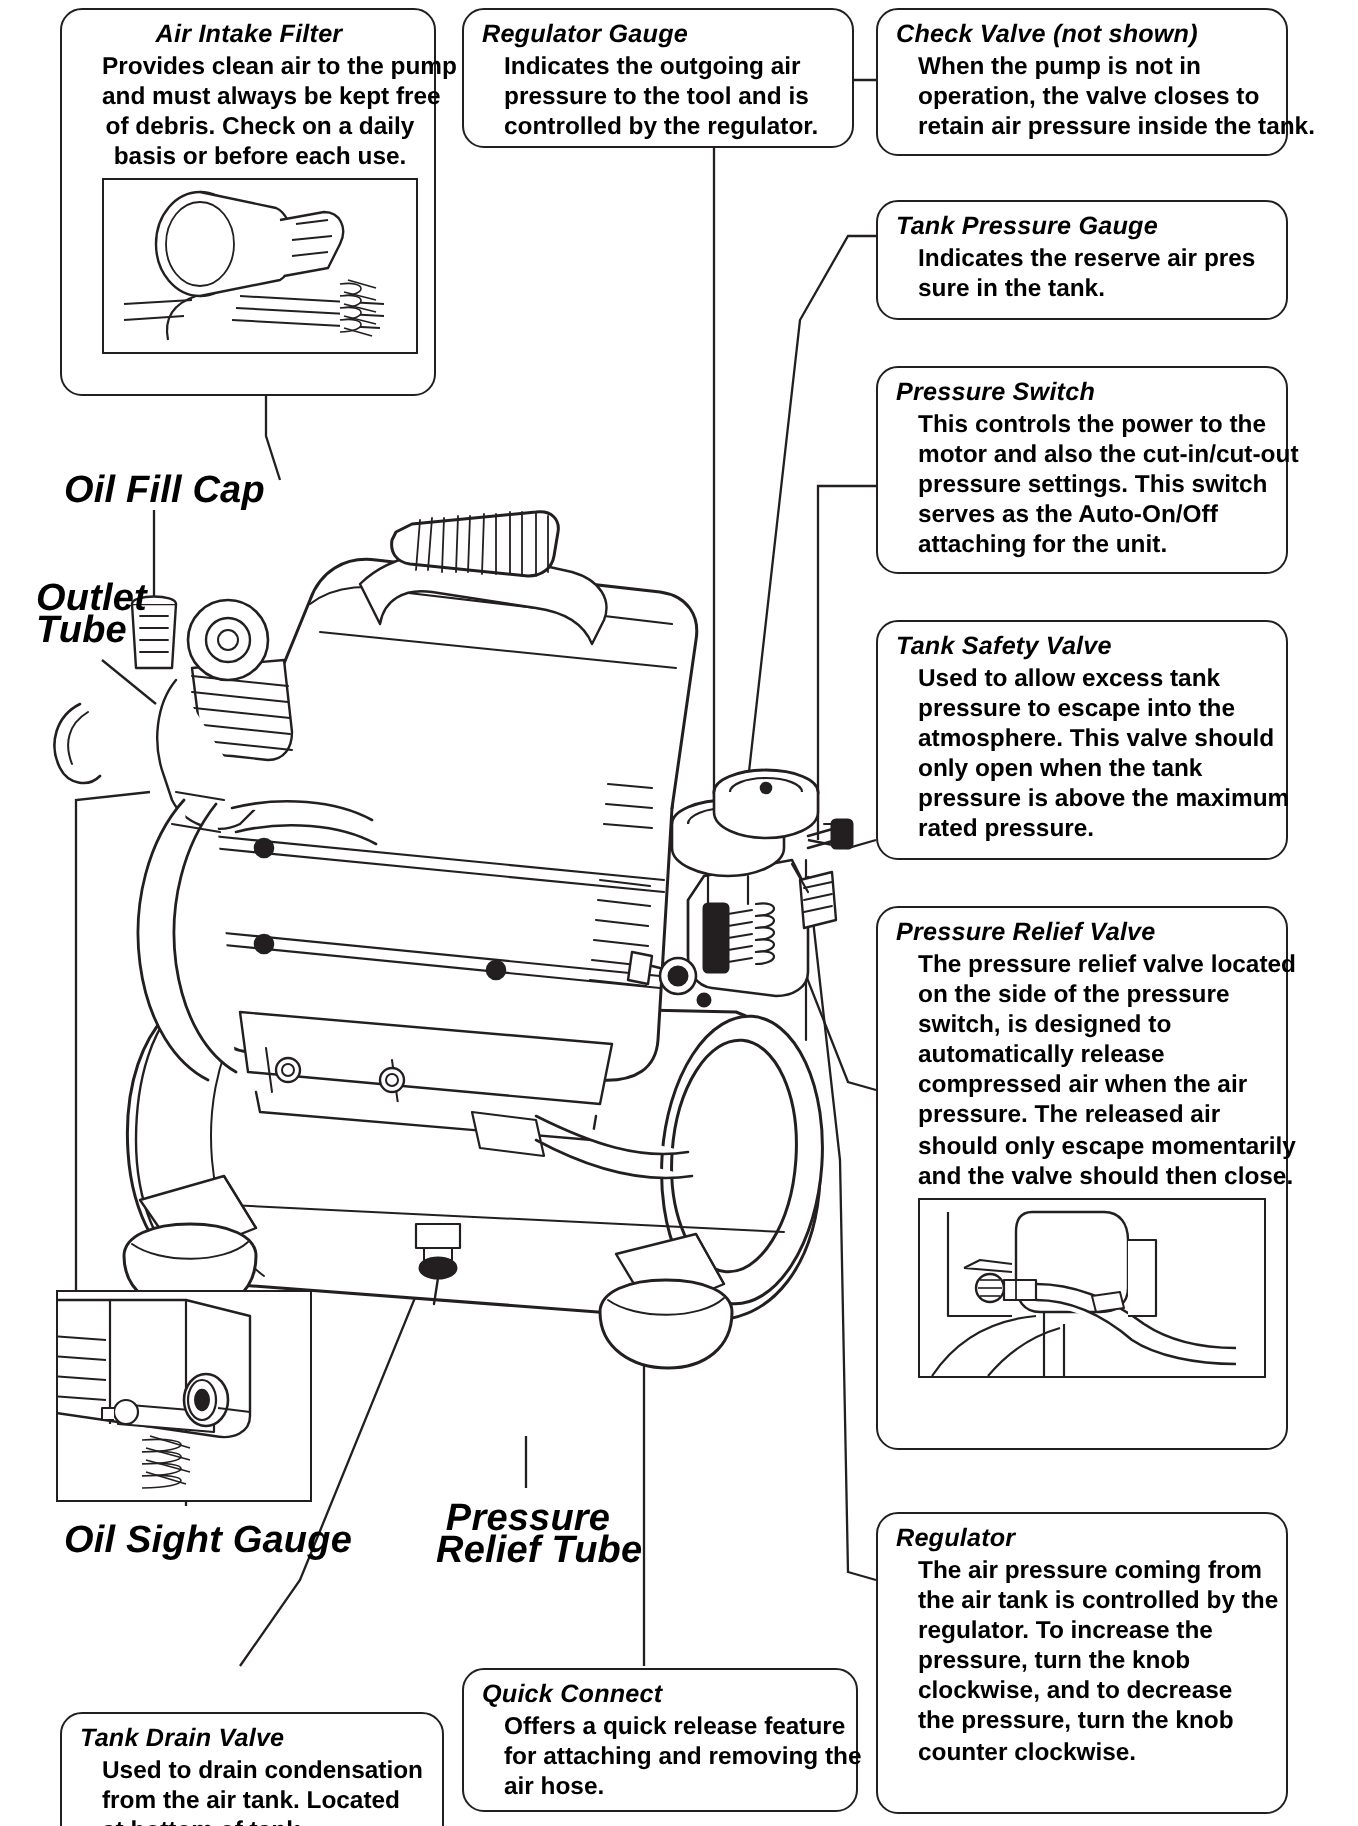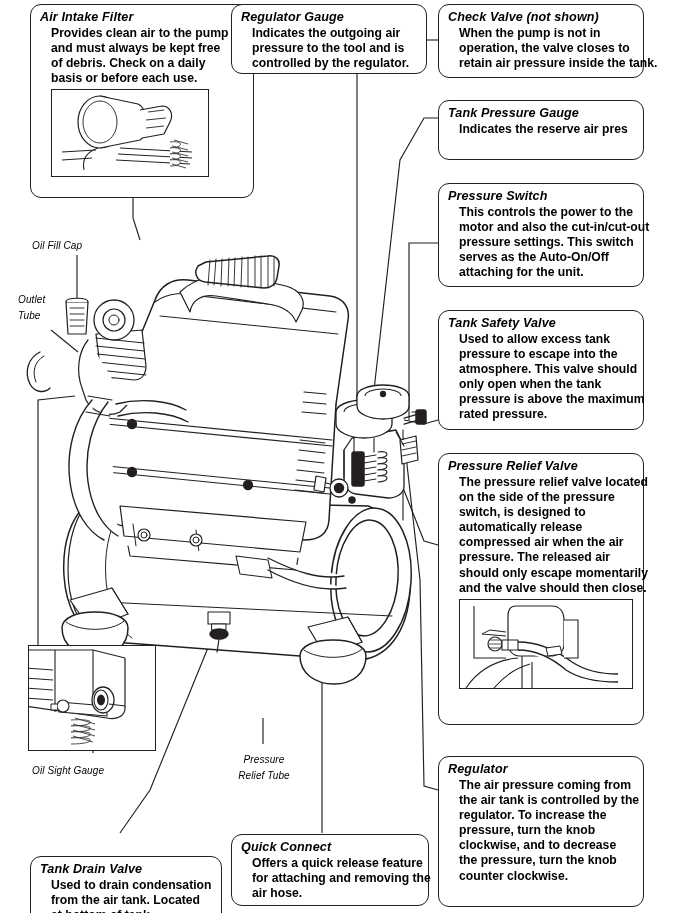--- a/index.html
+++ b/index.html
@@ -41,22 +41,22 @@
   
   .inset{
     border:1.1px solid #231f20;background:#fff;
     margin:3px 0 0 11px;position:relative;overflow:hidden;
   }
   .inset svg{display:block;}
 
   
   .plabel{
     position:absolute;z-index:6;
-    font-weight:normal;font-style:italic;
-    font-size:10px;line-height:15.5px;
+    font-weight:bold;font-style:italic;
+    font-size:19px;line-height:15.5px;
     letter-spacing:.1px;
     white-space:nowrap;
   }
   .plabel.center{text-align:center;}
 </style>
 </head>
 <body>
 
 <div id="stage">
 
@@ -299,21 +299,21 @@
 
       <path d="M326,478 L316,476 L314,490 L324,492 Z" stroke-width="1.2"></path>
 
       <circle cx="352" cy="500" r="3" fill="#231f20" stroke="#231f20"></circle>
 
       <path d="M344,450 L344,478" stroke-width="1.1"></path>
       <path d="M396,432 L404,446" stroke-width="1.1"></path>
     </g>
   </svg>
 
-  <div class="callout" style="left:30px;top:4px;width:224px;height:194px;">
+  <div class="callout" style="left:30px;top:4px;width:188px;height:194px;text-align:center;">
     <div class="ct">Air Intake Filter</div>
     <div class="cb">
       <div>Provides clean air to the pump</div>
       <div>and must always be kept free</div>
       <div>of debris. Check on a daily</div>
       <div>basis or before each use.</div>
     </div>
     <div class="inset" style="width:156px;height:86px;">
       <svg viewBox="0 0 156 86" width="156" height="86" xmlns="http://www.w3.org/2000/svg">
         <g fill="#fff" stroke="#231f20" stroke-width="1.2" stroke-linejoin="round">
@@ -365,20 +365,21 @@
       <div>When the pump is not in</div>
       <div>operation, the valve closes to</div>
       <div>retain air pressure inside the tank.</div>
     </div>
   </div>
 
   <div class="callout" style="left:438px;top:100px;width:206px;height:60px;">
     <div class="ct">Tank Pressure Gauge</div>
     <div class="cb">
       <div>Indicates the reserve air pres</div>
+      <div>sure in the tank.</div>
     </div>
   </div>
 
   <div class="callout" style="left:438px;top:183px;width:206px;height:104px;">
     <div class="ct">Pressure Switch</div>
     <div class="cb">
       <div>This controls the power to the</div>
       <div>motor and also the cut-in/cut-out</div>
       <div>pressure settings. This switch</div>
       <div>serves as the Auto-On/Off</div>

